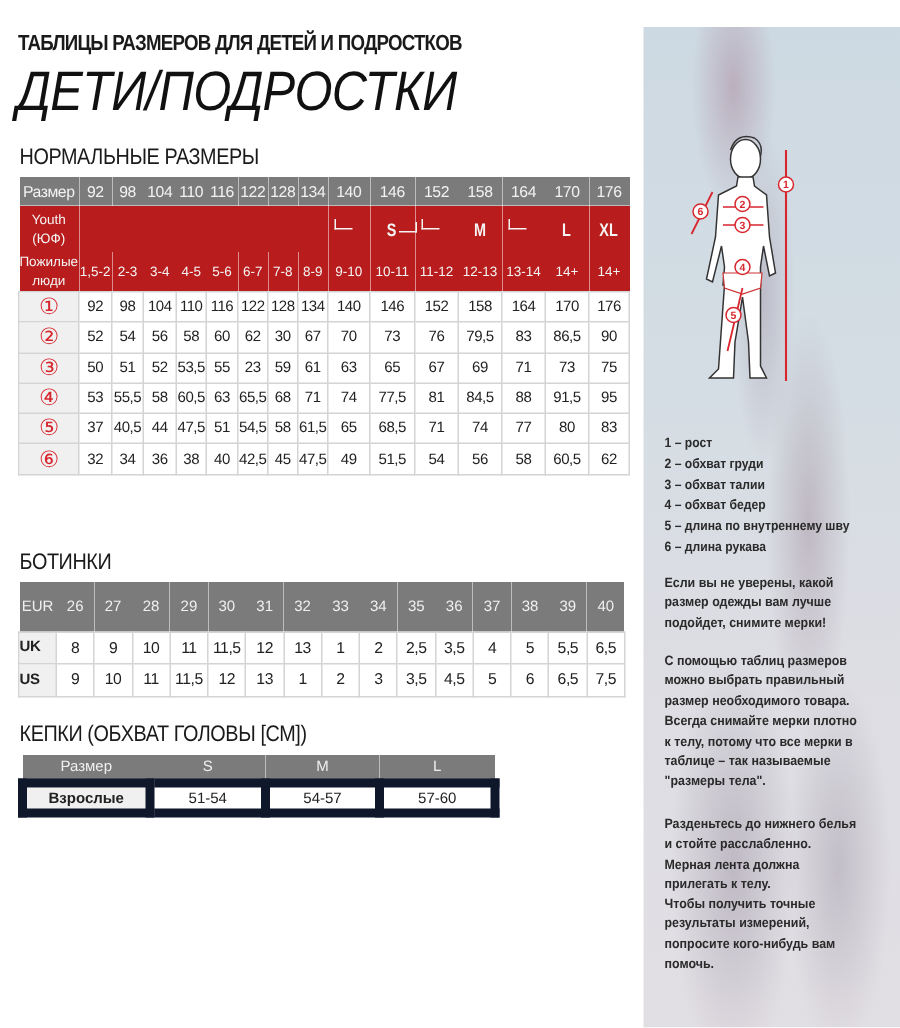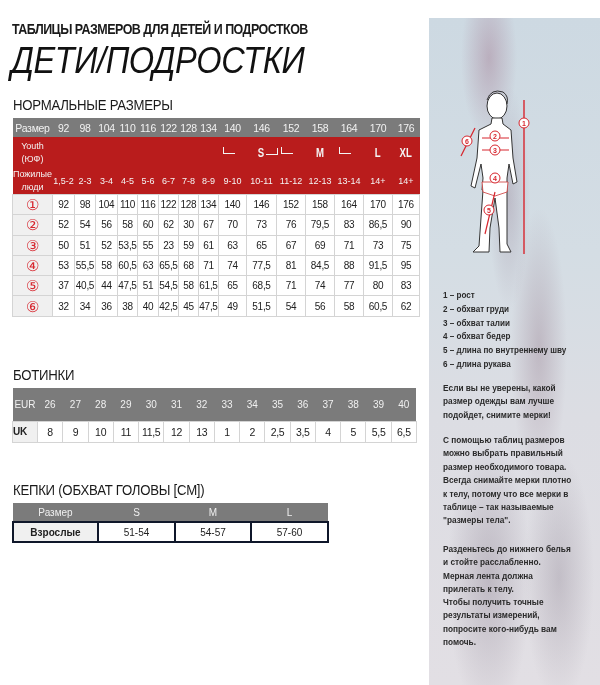--- a/index.html
+++ b/index.html
@@ -44,21 +44,21 @@
 
   
   #boots { left: 12px; top: 388px; width: 404px; font-size: 10px; }
   #boots .hdr td { background: #7b7b7b; color: #f0f0f0; height: 33px; font-size: 10px; }
   #boots .data td { height: 21.5px; border: 1px solid #d4d4d4; color: #222; font-size: 10.5px; letter-spacing: -0.3px; }
   #boots .data td.rowhead { background: #f0f0f0; font-weight: bold; font-size: 10px; text-align: left; padding-right: 4px; }
 
   
   #caps { left: 12px; top: 503px; width: 315px; font-size: 10px; }
   #caps .hdr td { background: #7b7b7b; color: #efefef; height: 19px; font-size: 10px; }
-  #caps .data td { height: 20px; border: 2px solid #0f172a; color: #222; font-size: 10px; }
+  #caps .data td { height: 20px; border: 6px solid #0f172a; color: #222; font-size: 10px; }
   #caps .data td.rowhead { background: #f0f0f0; font-weight: bold; }
 
   
   .sidebar {
     position: absolute; left: 429px; top: 18px; width: 195px; height: 667px;
     background:
       radial-gradient(ellipse 40px 120px at 60px 40px, rgba(170,140,160,0.55), transparent 70%),
       radial-gradient(ellipse 30px 160px at 80px 180px, rgba(150,130,150,0.35), transparent 70%),
       radial-gradient(ellipse 40px 200px at 110px 330px, rgba(160,140,155,0.45), transparent 70%),
       radial-gradient(ellipse 60px 200px at 60px 560px, rgba(150,140,155,0.45), transparent 70%),
@@ -299,20 +299,38 @@
         <td>13</td>
         <td>1</td>
         <td>2</td>
         <td>2,5</td>
         <td>3,5</td>
         <td>4</td>
         <td>5</td>
         <td>5,5</td>
         <td>6,5</td>
       </tr>
+      <tr class="data">
+        <td class="rowhead">US</td>
+        <td>9</td>
+        <td>10</td>
+        <td>11</td>
+        <td>11,5</td>
+        <td>12</td>
+        <td>13</td>
+        <td>1</td>
+        <td>2</td>
+        <td>3</td>
+        <td>3,5</td>
+        <td>4,5</td>
+        <td>5</td>
+        <td>6</td>
+        <td>6,5</td>
+        <td>7,5</td>
+      </tr>
     </tbody>
 </table>
 
 <div class="section-title" style="top:481px;">КЕПКИ (ОБХВАТ ГОЛОВЫ [СМ])</div>
 
 <table id="caps">
   <colgroup>
     <col style="width:85px">
       <col style="width:77px">
       <col style="width:76px">

